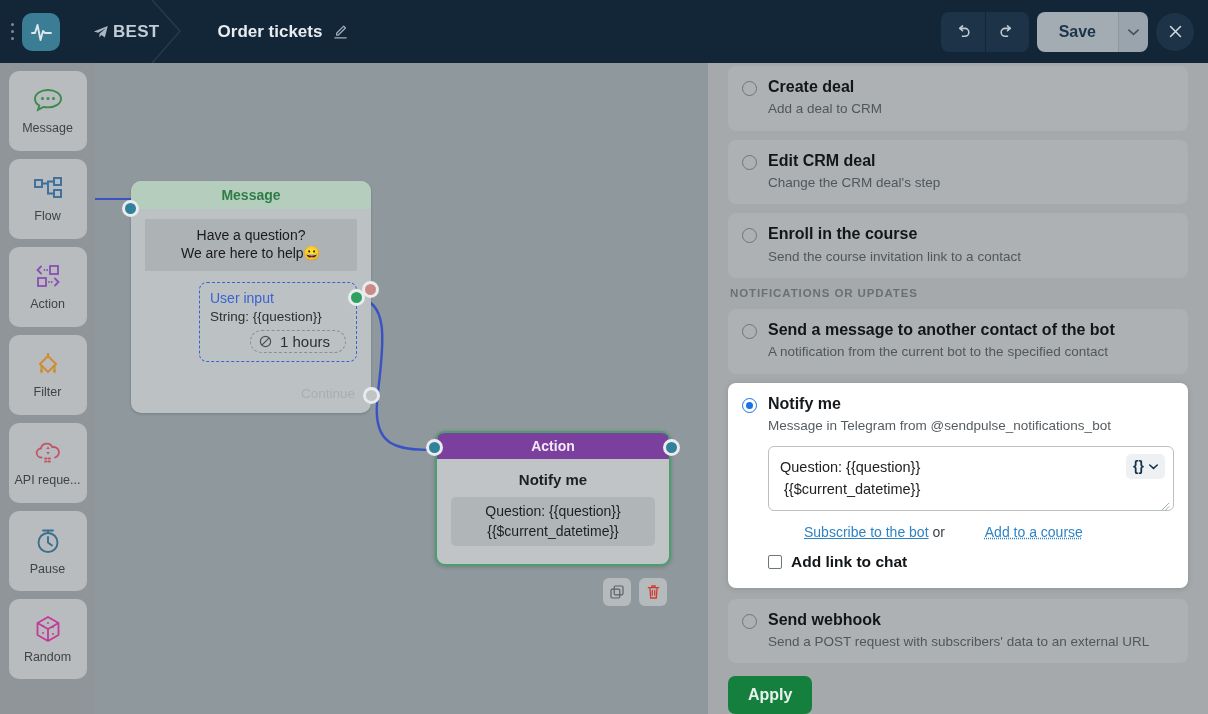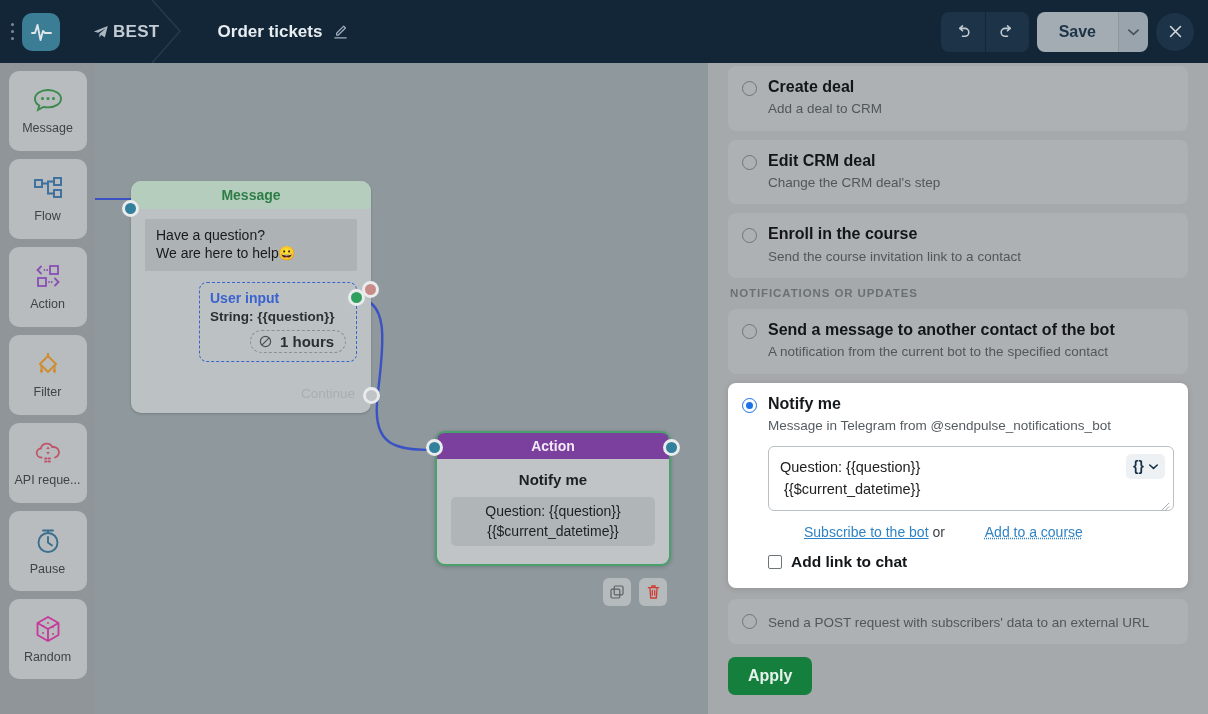--- a/index.html
+++ b/index.html
@@ -100,25 +100,25 @@
     box-shadow: 0 1px 3px rgba(0,0,0,.18);
   }
   .nm-head {
     height: 28px; background: #b4cdbd; border-radius: 10px 10px 0 0;
     display:flex; align-items:center; justify-content:center;
     color: #2e7d46; font-size: 14px; font-weight: bold;
   }
   .nm-body { padding: 10px 14px 14px; }
   .bubble {
     background: #adb3b5; border-radius: 1px; padding: 8px 11px;
-    font-size: 14px; color: #1a1a1a; line-height: 1.28;
+    font-size: 14px; color: #1a1a1a; line-height: 1.28; text-align: center;
   }
   .user-input {
     margin: 11px 0 0 54px; border: 1.5px dashed #3a63d0; border-radius: 8px;
-    padding: 7px 10px 8px 10px; position: relative; font-weight: bold;
+    padding: 7px 10px 8px 10px; position: relative;
   }
   .ui-title { color: #3a63d0; font-size: 14px; margin-bottom: 3px; }
   .ui-string { font-size: 13.5px; color: #2b3033; }
   .ui-timeout {
     margin-top: 6px; margin-left: auto; width: 96px;
     border: 1px dashed #8a9094; border-radius: 12px;
     display: flex; align-items: center; gap: 8px; padding: 2px 8px;
     font-size: 15px; color: #2b3033;
   }
   .dot {
@@ -495,19 +495,20 @@
         <div class="chk-row">
           <span class="chk"></span>
           <span class="chk-label">Add link to chat</span>
         </div>
       </div>
     </div>
 
     <div class="opt">
       <span class="radio"></span>
       <div>
+        <div class="opt-title">Send webhook</div>
         <div class="opt-sub">Send a POST request with subscribers' data to an external URL</div>
       </div>
     </div>
 
     <button class="apply-btn">Apply</button>
   </div>
 </div>
 
 </body></html>

